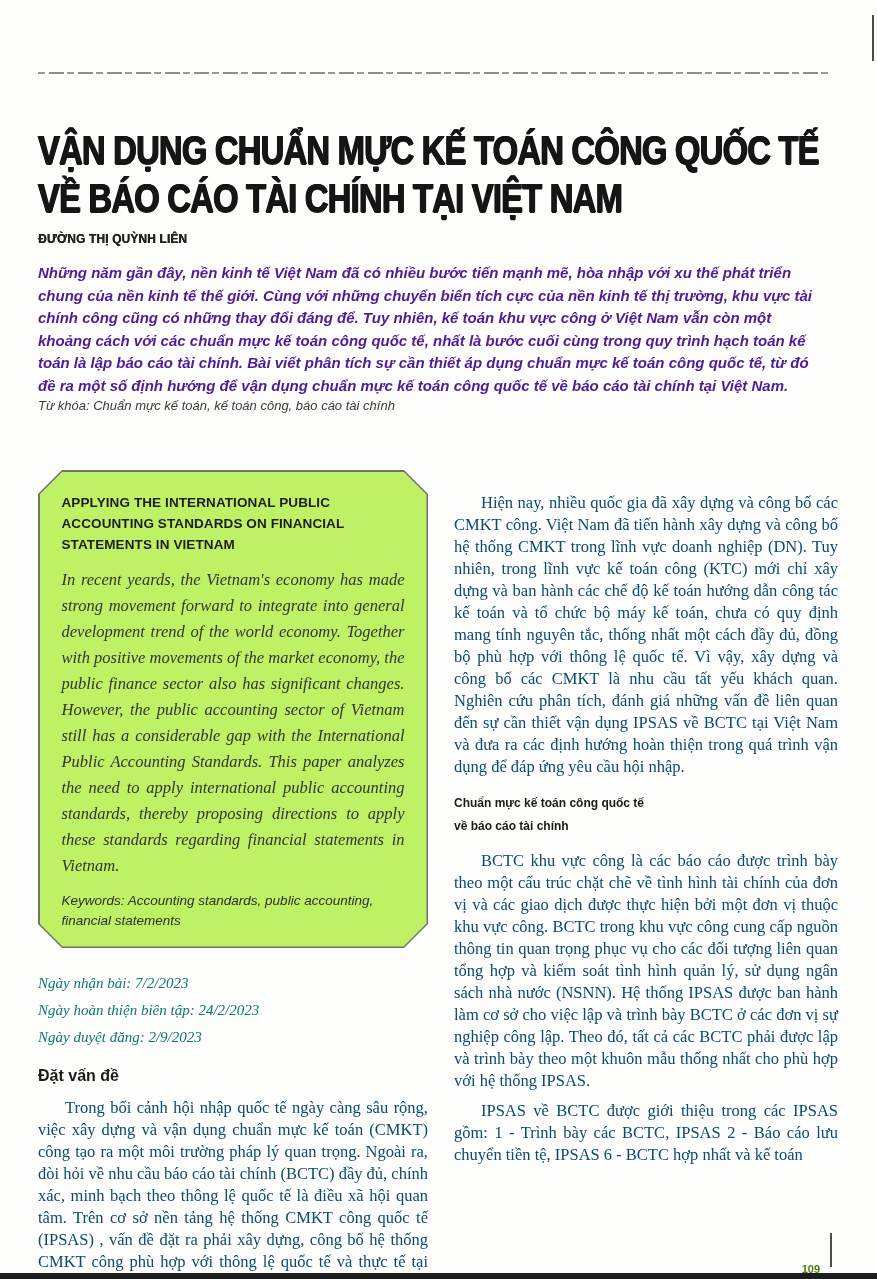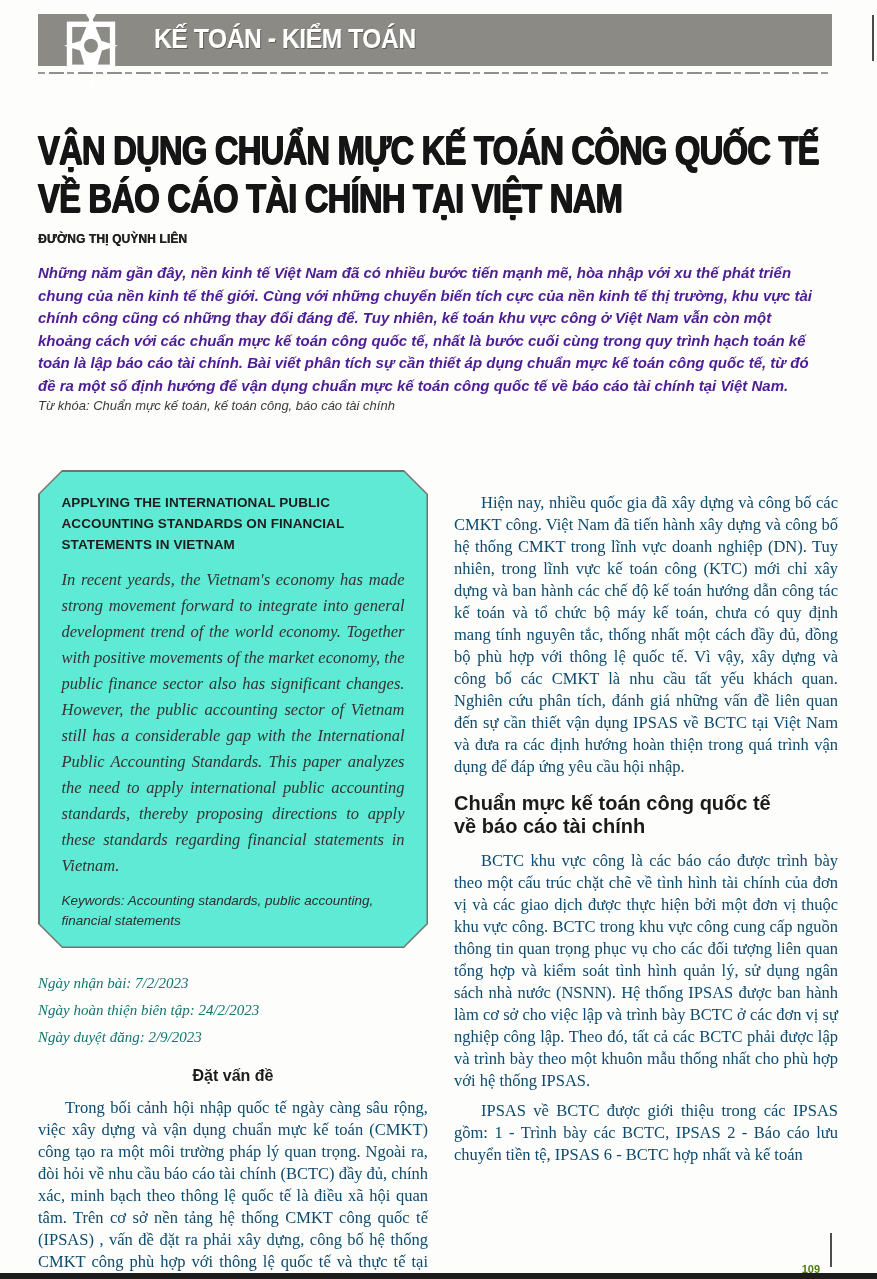--- a/index.html
+++ b/index.html
@@ -53,21 +53,21 @@
   
   .columns{position:absolute;left:38px;top:470px;width:800px;display:flex;gap:26px;}
   .col-left{width:390px;flex:0 0 390px;}
   .col-right{width:384px;flex:0 0 384px;padding-top:22px;}
   
   .abox-outer{
     background:#72716d;padding:1.5px;
     clip-path:polygon(24px 0, calc(100% - 24px) 0, 100% 24px, 100% calc(100% - 24px), calc(100% - 24px) 100%, 24px 100%, 0 calc(100% - 24px), 0 24px);
   }
   .abox{
-    background:#5eead4;padding:20px 22px 16px 22px;
+    background:#bef264;padding:20px 22px 16px 22px;
     clip-path:polygon(23px 0, calc(100% - 23px) 0, 100% 23px, 100% calc(100% - 23px), calc(100% - 23px) 100%, 23px 100%, 0 calc(100% - 23px), 0 23px);
   }
   .abox-title{
     font-family:"Liberation Sans", sans-serif;font-weight:700;font-size:13.5px;
     line-height:21px;color:#1d1d1d;letter-spacing:0.1px;
   }
   .abox-author{
     font-family:"Liberation Sans", sans-serif;font-weight:700;font-size:17px;
     color:#1d1d1d;margin-top:13px;
   }
@@ -78,56 +78,45 @@
   .abox-keywords{
     margin-top:12px;font-family:"Liberation Sans", sans-serif;font-style:italic;
     font-size:13.5px;line-height:20px;color:#2e2e2e;
   }
   .dates{
     margin-top:22px;font-family:"Liberation Serif", serif;font-style:italic;
     font-size:15px;line-height:27px;color:#0f766e;
   }
   .section-heading{
     margin-top:16px;font-family:"Liberation Sans", sans-serif;font-weight:700;
-    font-size:16px;color:#1b1b1b;text-align:center;
+    font-size:16px;color:#1b1b1b;
   }
   .body-para{
     margin-top:12px;font-size:16.5px;line-height:22px;text-align:justify;
     color:#0c4a6e;text-indent:27px;
   }
   .body-para.no-top{margin-top:0;}
   .sub-heading{
     margin-top:14px;margin-bottom:4px;
     font-family:"Liberation Sans", sans-serif;font-weight:700;
-    font-size:20px;line-height:23px;color:#1b1b1b;
+    font-size:12px;line-height:23px;color:#1b1b1b;
   }
   
   .page-number{
     position:absolute;right:57px;bottom:4px;
     font-family:"Liberation Sans", sans-serif;font-weight:700;font-size:11px;color:#4d7c0f;
   }
   .page-number-bar{position:absolute;right:45px;bottom:12px;width:2px;height:34px;background:#4e4e4e;}
   .bottom-scan-bar{position:absolute;left:0;bottom:0;width:100%;height:6px;background:#1c1c1c;}
 </style>
 </head>
 <body>
 
 <div class="page">
 
-  <div class="banner">
-    <svg class="logo" viewBox="0 0 64 80" xmlns="http://www.w3.org/2000/svg">
-      <rect x="30.6" y="1" width="2.8" height="15" fill="#ffffff"></rect>
-      <polygon points="32,1 36.5,8 32,15 27.5,8" fill="#ffffff"></polygon>
-      <rect x="12" y="17" width="40" height="40" fill="none" stroke="#ffffff" stroke-width="5"></rect>
-      <polygon points="32,9 43.5,37 32,76 20.5,37" fill="#ffffff"></polygon>
-      <polygon points="7,37 32,29.5 57,37 32,44.5" fill="#ffffff"></polygon>
-      <circle cx="32" cy="37" r="6.5" fill="#8b8a85"></circle>
-    </svg>
-    <div class="banner-title">KẾ TOÁN - KIỂM TOÁN</div>
-  </div>
   <div class="banner-underline"></div>
   <div class="edge-mark"></div>
 
   <div class="title-block">
     <div class="title-line">VẬN DỤNG CHUẨN MỰC KẾ TOÁN CÔNG QUỐC TẾ</div>
     <div class="title-line">VỀ BÁO CÁO TÀI CHÍNH TẠI VIỆT NAM</div>
   </div>
   <div class="author">ĐƯỜNG THỊ QUỲNH LIÊN</div>
 
   <div class="abstract-vi">Những năm gần đây, nền kinh tế Việt Nam đã có nhiều bước tiến mạnh mẽ, hòa nhập với xu thế phát triển chung của nền kinh tế thế giới. Cùng với những chuyển biến tích cực của nền kinh tế thị trường, khu vực tài chính công cũng có những thay đổi đáng để. Tuy nhiên, kế toán khu vực công ở Việt Nam vẫn còn một khoảng cách với các chuẩn mực kế toán công quốc tế, nhất là bước cuối cùng trong quy trình hạch toán kế toán là lập báo cáo tài chính. Bài viết phân tích sự cần thiết áp dụng chuẩn mực kế toán công quốc tế, từ đó đề ra một số định hướng để vận dụng chuẩn mực kế toán công quốc tế về báo cáo tài chính tại Việt Nam.</div>

